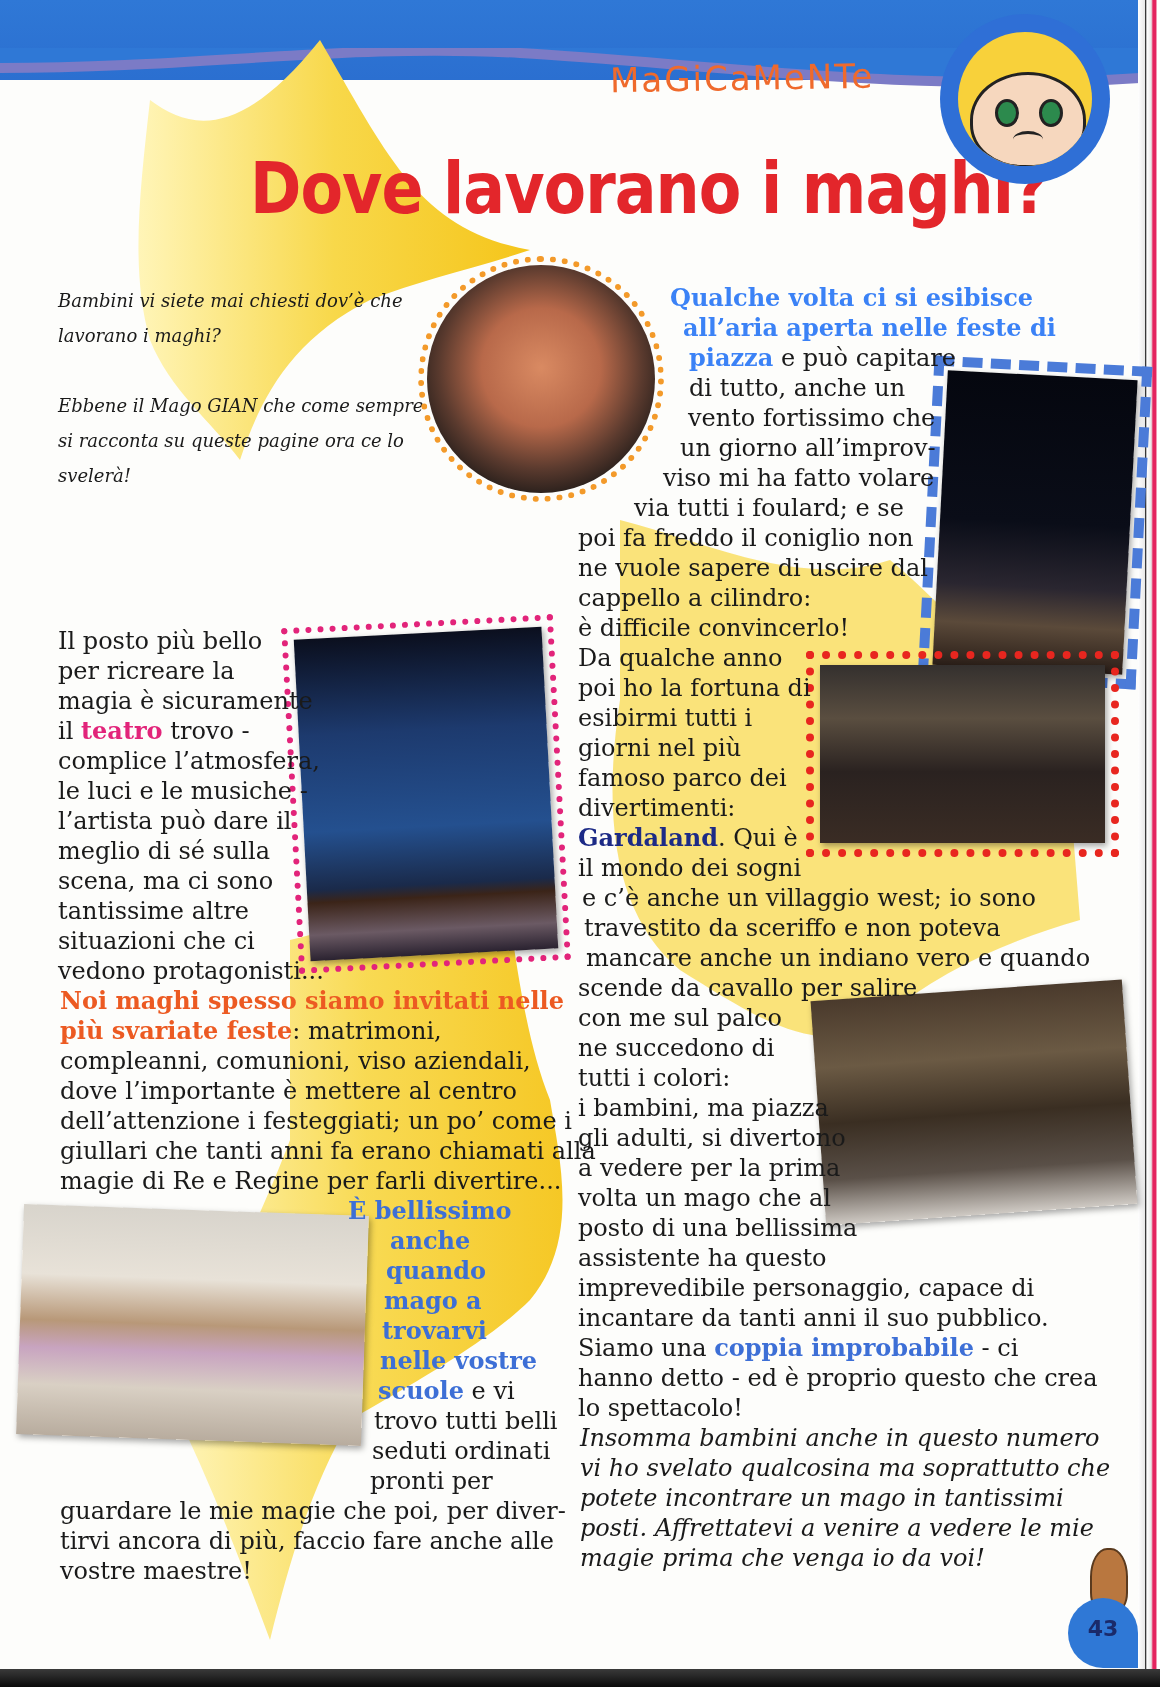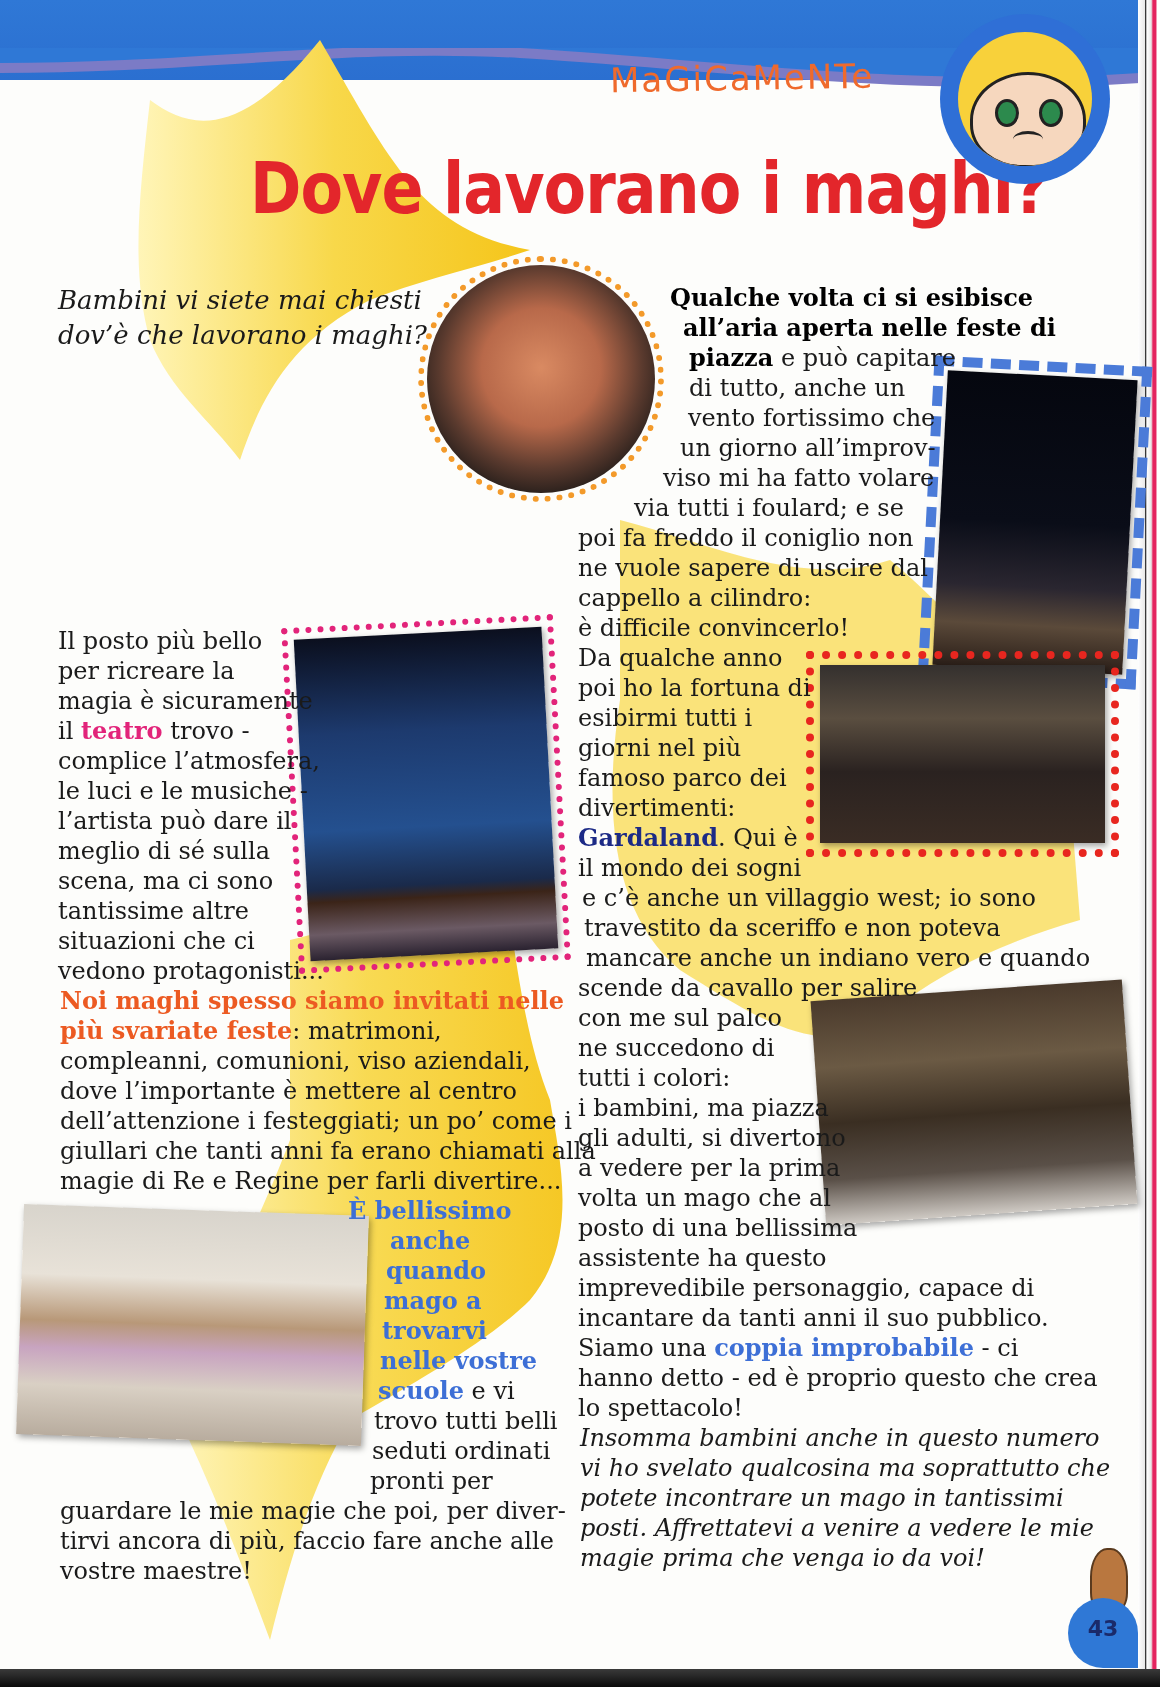--- a/index.html
+++ b/index.html
@@ -9,25 +9,25 @@
   .wave { left:0; top:48px; width:1140px; height:60px; }
   .star { left:90px; top:40px; width:560px; height:1620px; }
   .spine { right:0; top:0; width:22px; height:1687px; background:linear-gradient(90deg,#fff 0%,#e9e9e9 30%,#111 35%,#fff 40%,#e8e8e8 60%,#e4245f 68%,#e4245f 82%,#ffffff 86%); }
   .bottom-bar { left:0; bottom:0; width:1160px; height:18px; background:linear-gradient(180deg,#3a3a3a,#0a0a0a); }
   .section-label { left:610px; top:58px; font-family:"DejaVu Sans", sans-serif; font-size:34px; color:#ef6a2c; letter-spacing:2px; transform:rotate(-1deg); }
   .title { left:250px; top:146px; font-family:"DejaVu Sans", sans-serif; font-weight:bold; font-size:62px; color:#e3262b; letter-spacing:-1px; transform:scaleY(1.15); transform-origin:left top; }
   .mascot { left:940px; top:14px; width:170px; height:170px; border-radius:50%; background:#2f6fd6; }
   .mascot-face { left:18px; top:18px; width:134px; height:134px; border-radius:50%; background:#f8d13a; overflow:hidden; }
   .mascot-skin { left:12px; top:40px; width:110px; height:90px; border-radius:50% 50% 45% 45%; background:#f6d7be; border:3px solid #222; }
   .eye { width:18px; height:22px; border-radius:50%; background:#2c8a4d; border:3px solid #222; }
-  .intro { left:58px; top:283px; width:380px; font-style:italic; font-size:26px; line-height:35px; }
+  .intro { left:58px; top:283px; width:380px; font-style:italic; font-size:18px; line-height:35px; }
   .intro p { margin:0 0 35px 0; }
   .portrait { left:418px; top:256px; width:228px; height:228px; border-radius:50%; border:6px dotted #f39a2a; padding:3px; }
   .portrait-inner { width:100%; height:100%; border-radius:50%; background:radial-gradient(circle at 50% 45%,#d98a62 0%,#b8694a 35%,#5a3a2e 60%,#2a201c 75%,#c9c5c2 78%,#eeeeee 100%); }
-  .green { color:#000000; font-weight:bold; }
+  .green { color:#3b82f6; font-weight:bold; }
   .pink { color:#e2247a; font-weight:bold; }
   .orange { color:#ec5a22; font-weight:bold; }
   .blue { color:#3d6fd6; font-weight:bold; }
   .navy { color:#1c2a86; font-weight:bold; }
   .line { position:absolute; white-space:nowrap; font-size:24px; line-height:30px; }
   .photo { position:absolute; overflow:hidden; }
   .photo-theatre { left:302px; top:633px; width:248px; height:322px; transform:rotate(-3deg); background:linear-gradient(180deg,#0b0f1e 0%,#1d3a6e 30%,#24508f 60%,#1a2a4a 78%,#3b2418 82%,#6b5a64 92%,#2a2230 100%); outline:6px dotted #e2247a; outline-offset:6px; }
   .photo-night { left:940px; top:375px; width:190px; height:295px; transform:rotate(3deg); background:linear-gradient(180deg,#05070f 0%,#0a0d18 50%,#2a2630 72%,#5b4a3a 85%,#2a1e18 100%); outline:10px dashed #4b7bd8; outline-offset:4px; }
   .photo-square { left:820px; top:665px; width:285px; height:178px; background:linear-gradient(180deg,#34302e 0%,#5a4e40 30%,#2a2220 60%,#3a2c24 100%); outline:8px dotted #e8261f; outline-offset:6px; }
   .photo-west { left:818px; top:990px; width:312px; height:225px; transform:rotate(-4deg); background:linear-gradient(180deg,#4a3a2c 0%,#6b5a44 30%,#3a2e22 55%,#5a5048 80%,#cfcac4 100%); }
@@ -70,20 +70,21 @@
     <div class="abs mascot-skin">
       <div class="abs eye" style="left:22px;top:24px"></div>
       <div class="abs eye" style="left:66px;top:24px"></div>
       <div class="abs" style="left:40px;top:56px;width:30px;height:14px;border-top:3px solid #222;border-radius:50% 50% 0 0"></div>
     </div>
   </div>
 </div>
 
 <div class="abs intro">
   <p>Bambini vi siete mai chiesti dov’è che lavorano i maghi?</p>
+  <p>Ebbene il Mago GIAN che come sempre si racconta su queste pagine ora ce lo svelerà!</p>
 </div>
 
 <div class="abs portrait">
   <div class="portrait-inner"></div>
 </div>
 
 <div class="photo photo-theatre caption-shadow"></div>
 <div class="photo photo-night caption-shadow"></div>
 <div class="photo photo-square caption-shadow"></div>
 <div class="photo photo-west caption-shadow"></div>

